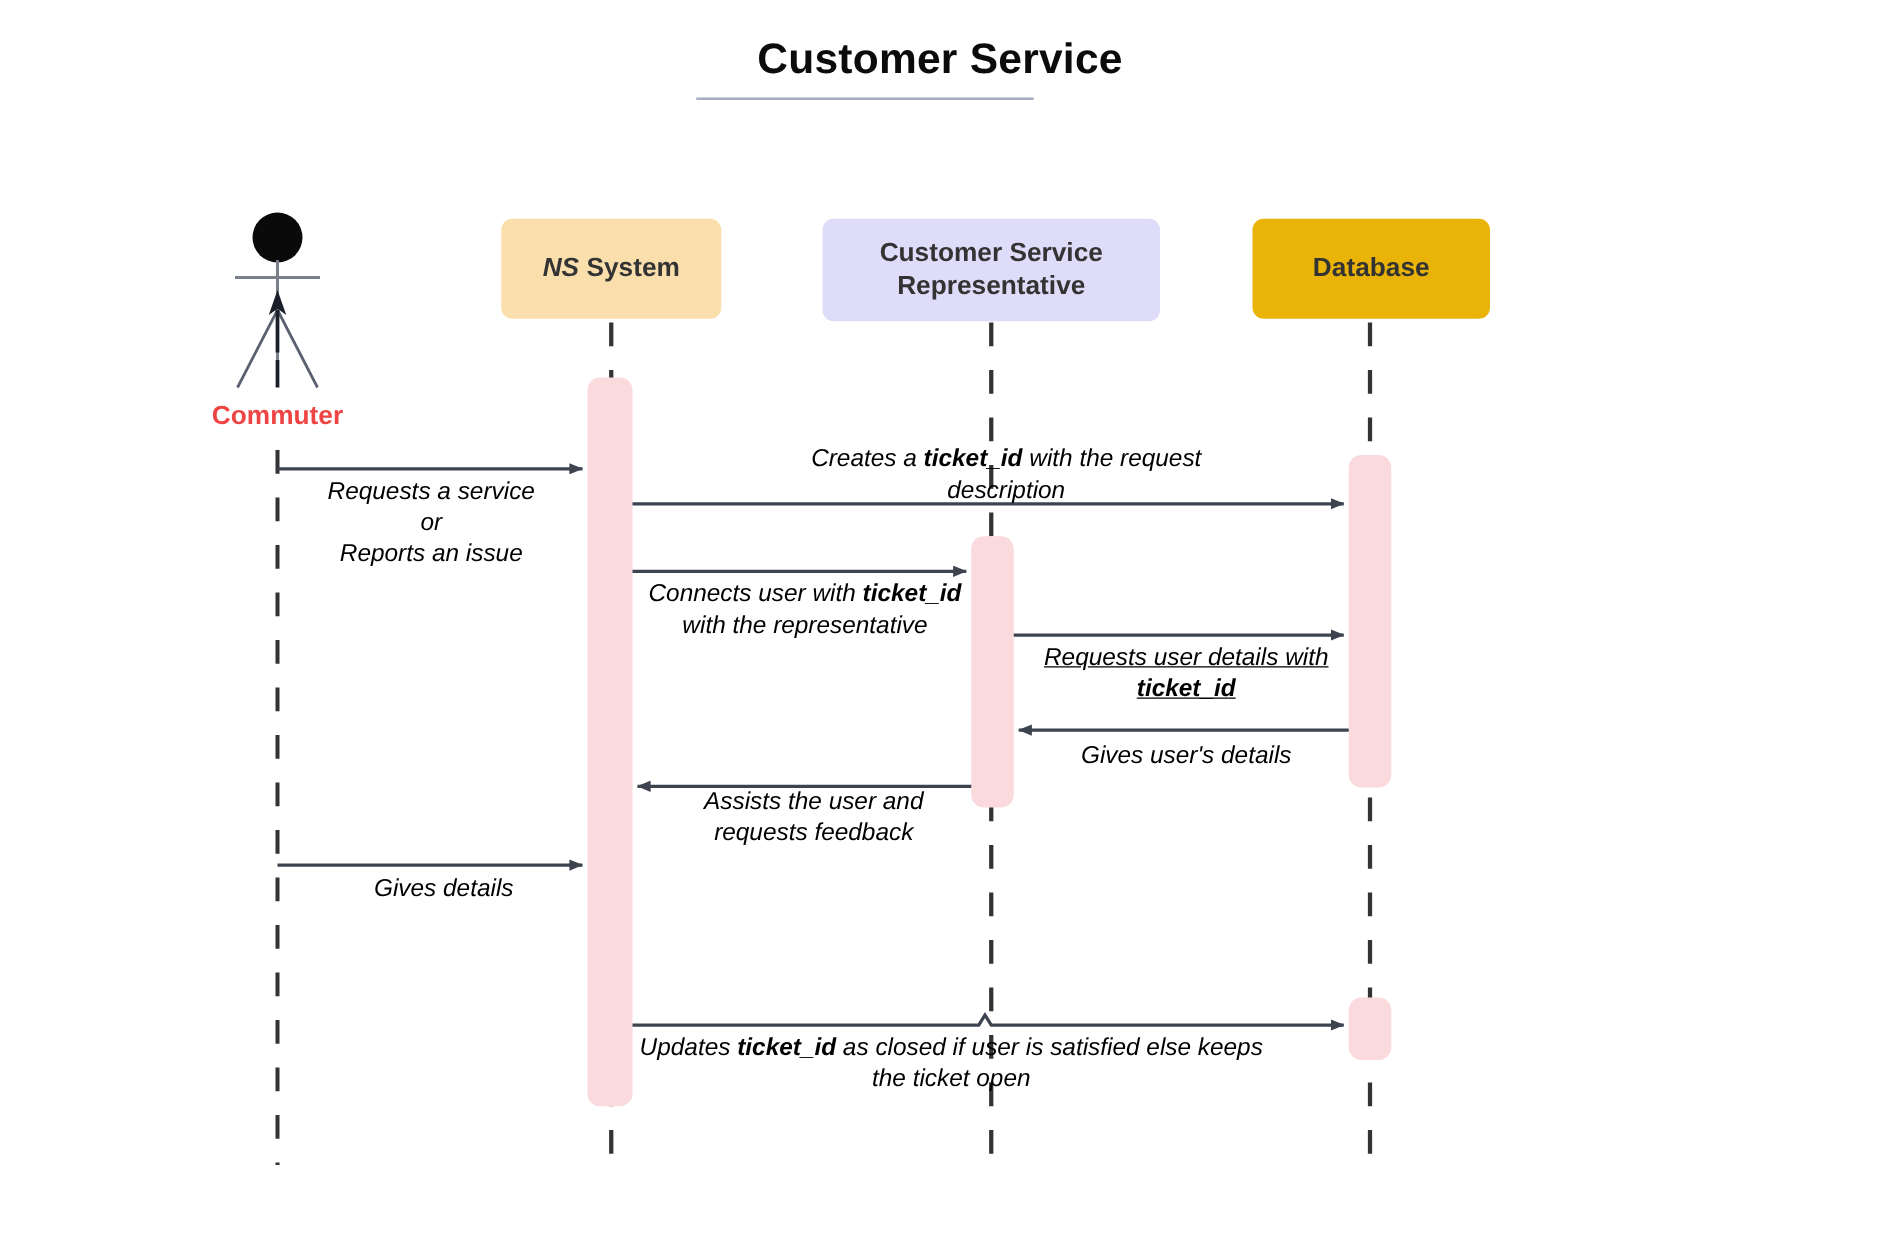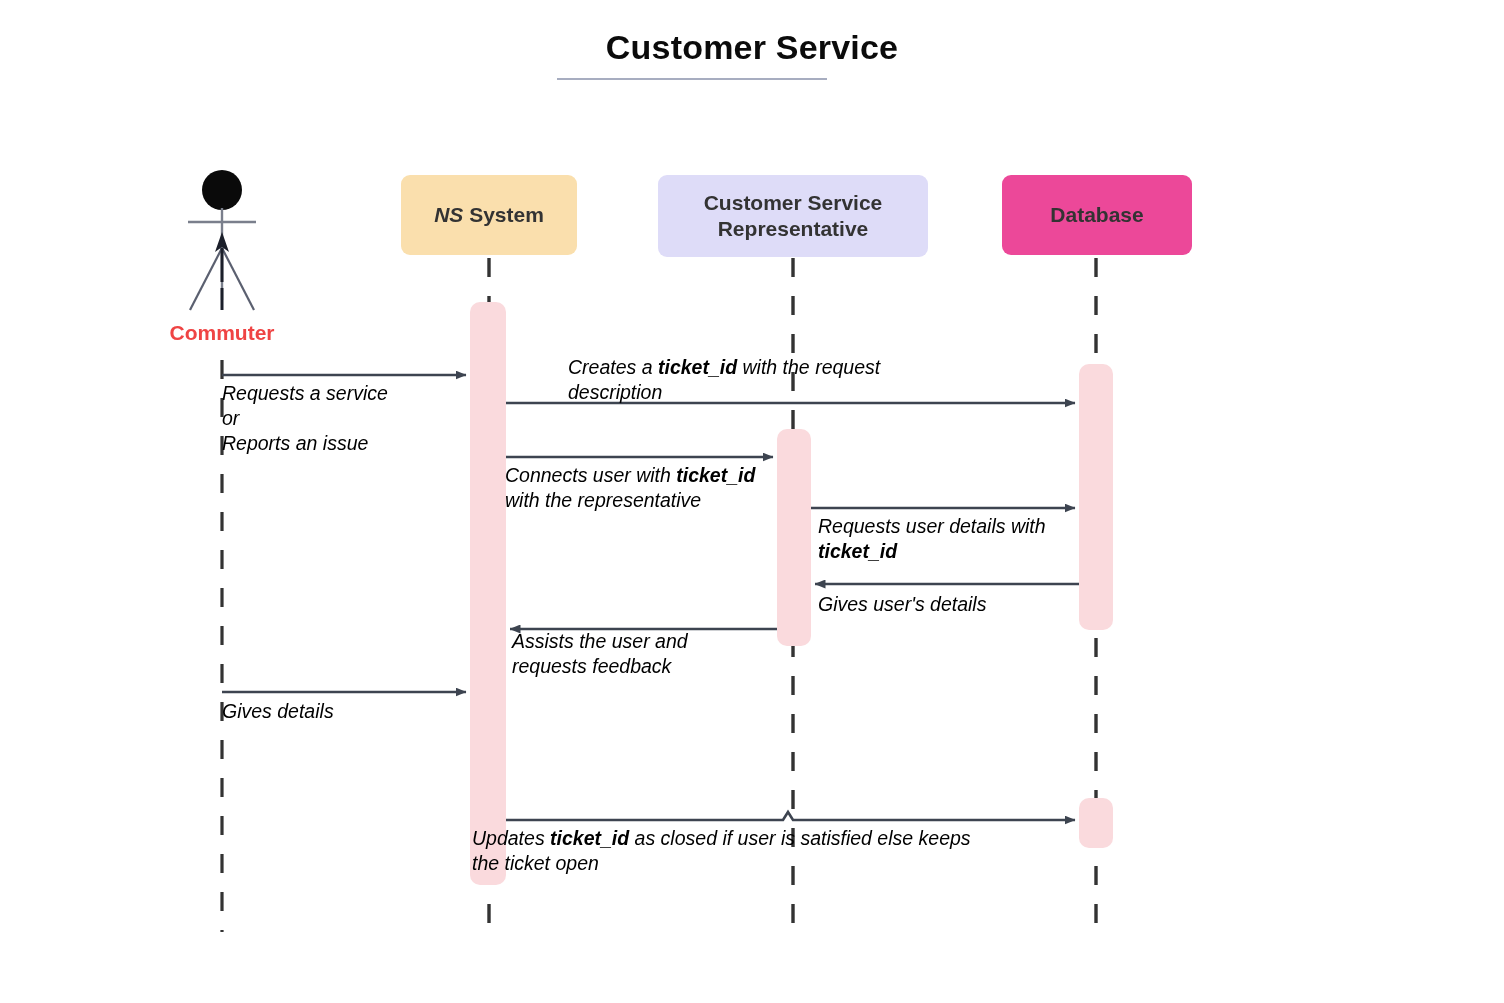--- a/index.html
+++ b/index.html
@@ -63,20 +63,21 @@
     color: #ef4444;
     white-space: nowrap;
     text-align: center;
   }
   
   .msg {
     position: absolute;
     font-size: 19.5px;
     font-style: italic;
     color: #000000;
+    text-align: center;
     line-height: 1.28;
     white-space: pre-line;
     box-sizing: border-box;
   }
   .msg b { font-weight: bold; font-style: italic; }
 </style>
 </head>
 <body>
 
 <div class="title">Customer Service</div>
@@ -137,33 +138,33 @@
 </svg>
 
 <div class="pbox" style="left:401px; top:175px; width:176px; height:80px; background:#fadfad;text-align:center;">
   <span><i>NS</i> System</span>
 </div>
 
 <div class="pbox" style="left:658px; top:175px; width:270px; height:82px; background:#dedcf8;">
   <span><span>Customer Service</span><br><span>Representative</span></span>
 </div>
 
-<div class="pbox" style="left:1002px; top:175px; width:190px; height:80px; background:#ec4899;">
+<div class="pbox" style="left:1002px; top:175px; width:190px; height:80px; background:#eab308;">
   <span>Database</span>
 </div>
 
 <div class="actor-label" style="left:122px; top:321px; width:200px;">Commuter</div>
 
 <div class="msg" style="left:222px; top:381px; width:246px;">Requests a service<br>or<br>Reports an issue</div>
 
 <div class="msg" style="left:568px; top:355px; width:474px;">Creates a <b>ticket_id</b> with the request<br>description</div>
 
 <div class="msg" style="left:505px; top:463px; width:278px;">Connects user with <b>ticket_id</b><br>with the representative</div>
 
-<div class="msg" style="left:818px; top:514px; width:262px;">Requests user details with<br><b>ticket_id</b></div>
+<div class="msg" style="left:818px; top:514px; width:262px;text-decoration:underline;">Requests user details with<br><b>ticket_id</b></div>
 
 <div class="msg" style="left:818px; top:592px; width:262px;">Gives user's details</div>
 
 <div class="msg" style="left:512px; top:629px; width:278px;">Assists the user and<br>requests feedback</div>
 
 <div class="msg" style="left:222px; top:699px; width:266px;">Gives details</div>
 
 <div class="msg" style="left:472px; top:826px; width:578px;">Updates <b>ticket_id</b> as closed if user is satisfied else keeps<br>the ticket open</div>
 
 </body></html>

